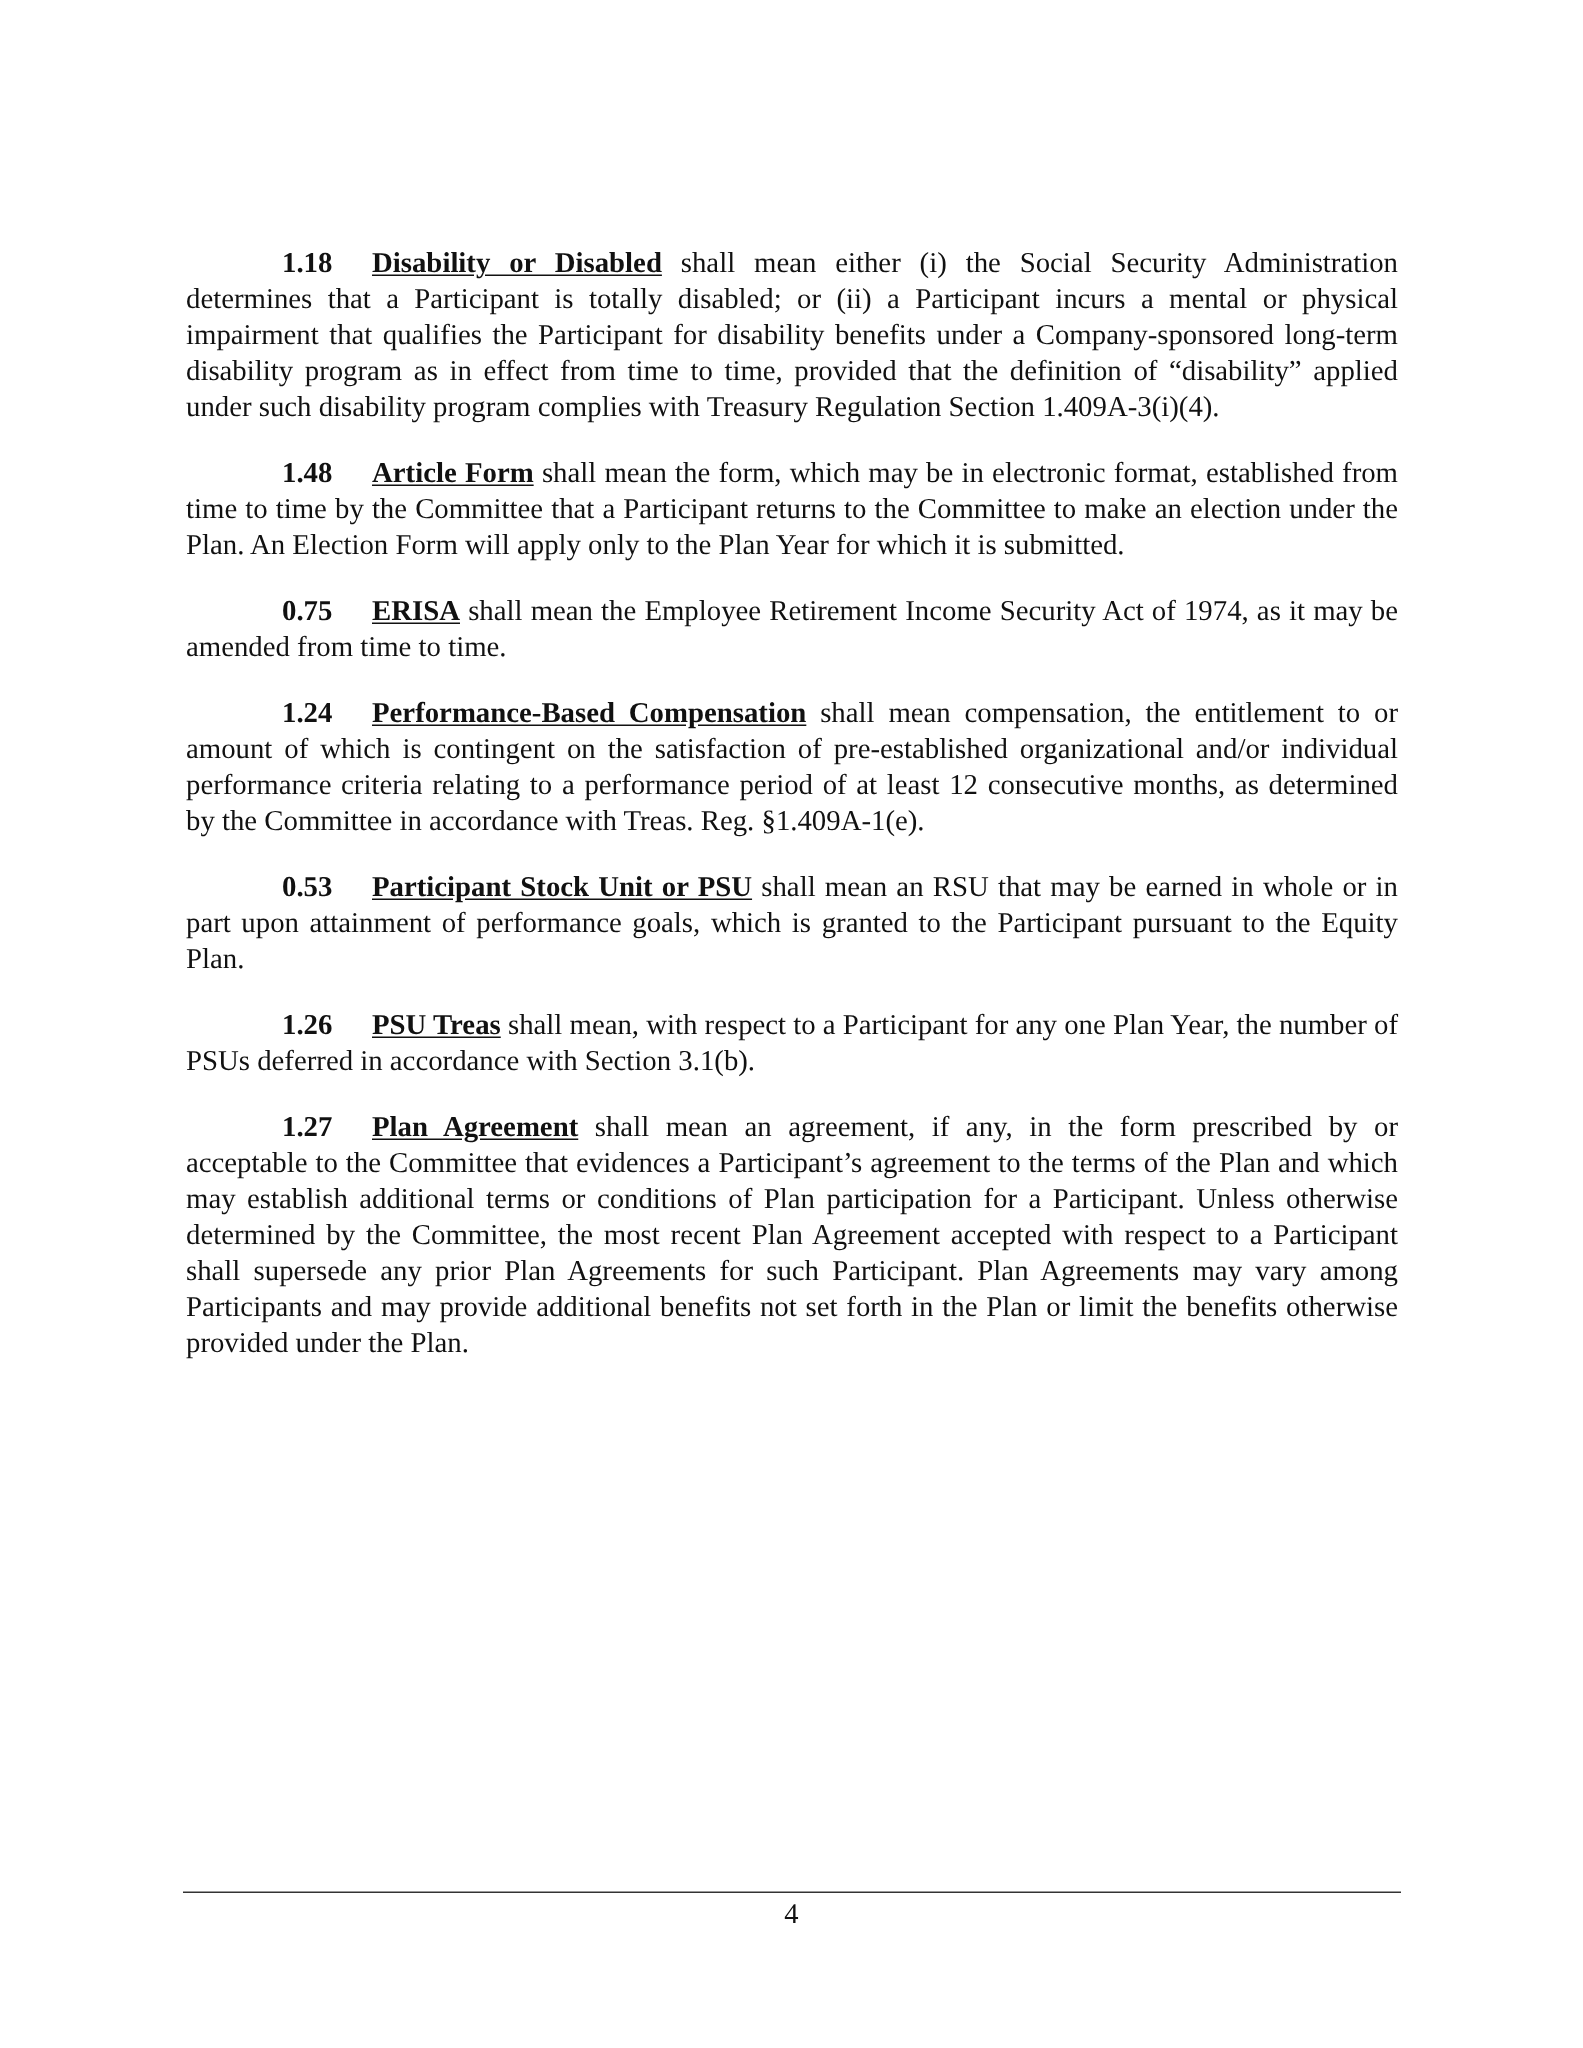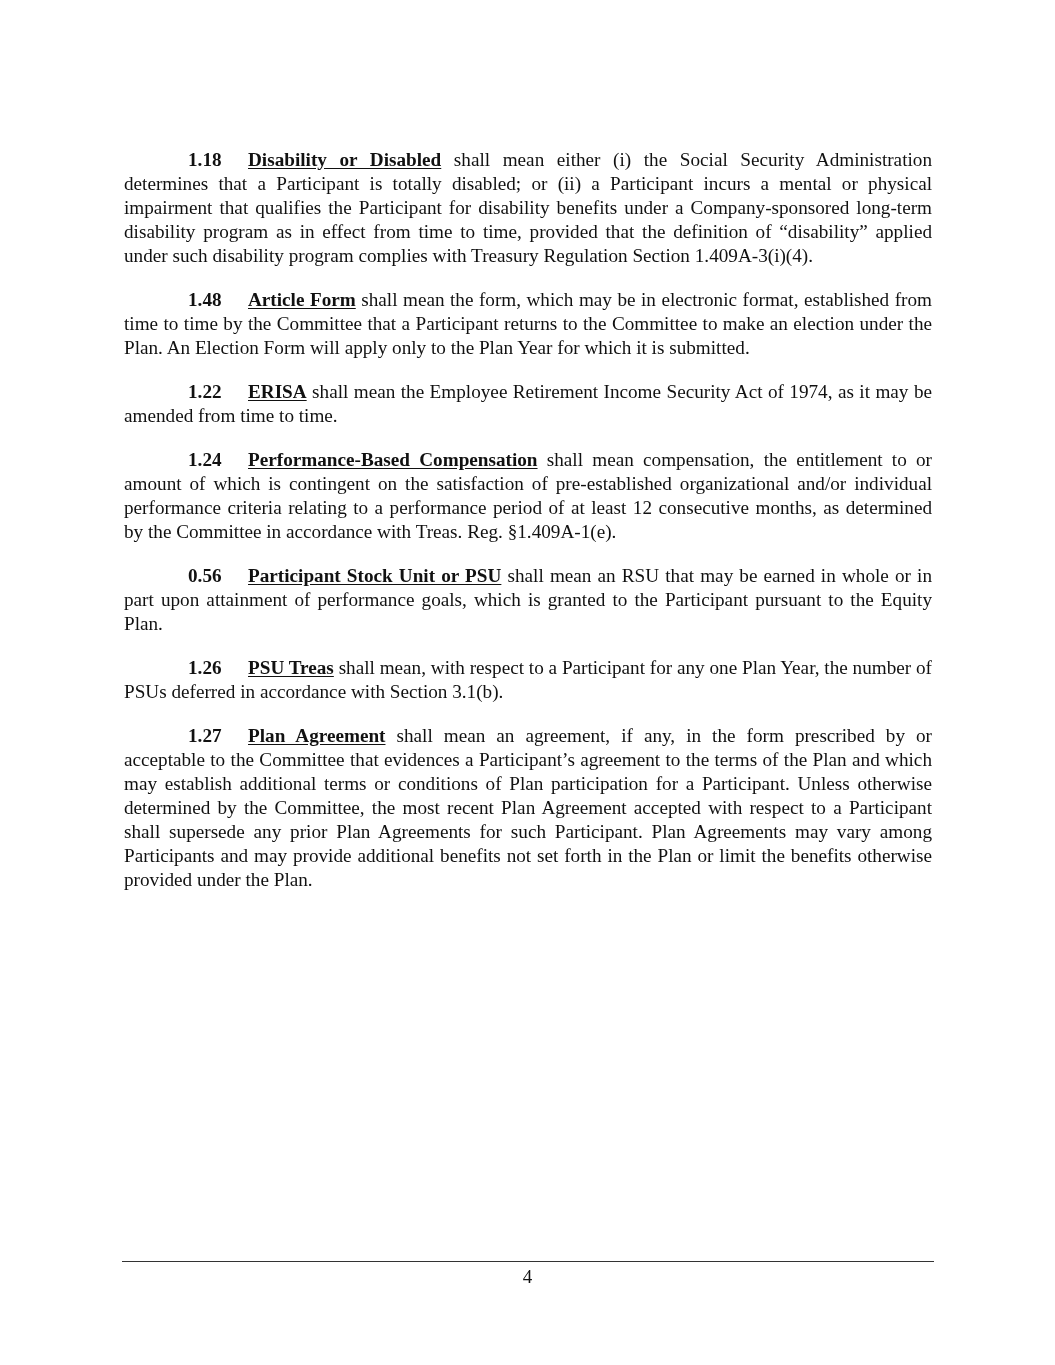--- a/index.html
+++ b/index.html
@@ -17,21 +17,21 @@
     }
     .page-body {
       position: absolute;
       left: 124px;
       top: 148px;
       width: 808px;
       font-size: 19.2px;
       line-height: 24px;
     }
     .section {
-      margin: 0 0 20px 0;
+      margin: 16px 0 20px 0;
       text-align: justify;
       text-indent: 64px;
     }
     .sec-num {
       font-weight: bold;
       display: inline-block;
       width: 60px;
       text-indent: 0;
     }
     .term {
@@ -60,26 +60,26 @@
 </head>
 <body>
 
 <div class="page-body">
   <p class="section"><span class="sec-num">1.18</span><span class="term">Disability or Disabled</span><span> shall mean either (i) the Social Security Administration determines that a Participant is totally disabled; or (ii) a Participant incurs a mental or physical impairment that qualifies the Participant for disability benefits under a Company-sponsored long-term disability program as in effect from time to time, provided that the definition of “disability” applied under such disability program complies with Treasury Regulation Section 1.409A-3(i)(4).</span></p>
 
   <p class="section"><span class="sec-num">1.48</span><span class="term">Article Form</span><span> shall mean the form, which may be in electronic format, established from time to time by the Committee that a Participant returns to the Committee to make an election under the Plan.  An Election Form will apply only to the Plan Year for which it is submitted.</span></p>
 
 
 
-  <p class="section"><span class="sec-num">1.22</span><span class="term">ERISA</span><span> shall mean the Employee Retirement Income Security Act of 1974, as it may be amended from time to time.</span></p>
+  <p class="section"><span class="sec-num">0.75</span><span class="term">ERISA</span><span> shall mean the Employee Retirement Income Security Act of 1974, as it may be amended from time to time.</span></p>
 
 
   <p class="section"><span class="sec-num">1.24</span><span class="term">Performance-Based Compensation</span><span> shall mean compensation, the entitlement to or amount of which is contingent on the satisfaction of pre-established organizational and/or individual performance criteria relating to a performance period of at least 12 consecutive months, as determined by the Committee in accordance with Treas. Reg. §1.409A-1(e).</span></p>
 
-  <p class="section"><span class="sec-num">0.56</span><span class="term">Participant Stock Unit or PSU</span><span> shall mean an RSU that may be earned in whole or in part upon attainment of performance goals, which is granted to the Participant pursuant to the Equity Plan.</span></p>
+  <p class="section"><span class="sec-num">0.53</span><span class="term">Participant Stock Unit or PSU</span><span> shall mean an RSU that may be earned in whole or in part upon attainment of performance goals, which is granted to the Participant pursuant to the Equity Plan.</span></p>
 
   <p class="section"><span class="sec-num">1.26</span><span class="term">PSU Treas</span><span> shall mean, with respect to a Participant for any one Plan Year, the number of PSUs deferred in accordance with Section 3.1(b).</span></p>
 
   <p class="section"><span class="sec-num">1.27</span><span class="term">Plan Agreement</span><span> shall mean an agreement, if any, in the form prescribed by or acceptable to the Committee that evidences a Participant’s agreement to the terms of the Plan and which may establish additional terms or conditions of Plan participation for a Participant.  Unless otherwise determined by the Committee, the most recent Plan Agreement accepted with respect to a Participant shall supersede any prior Plan Agreements for such Participant.  Plan Agreements may vary among Participants and may provide additional benefits not set forth in the Plan or limit the benefits otherwise provided under the Plan.</span></p>
 
 </div>
 
 <div class="footer-rule"></div>
 <div class="page-number">4</div>
 

